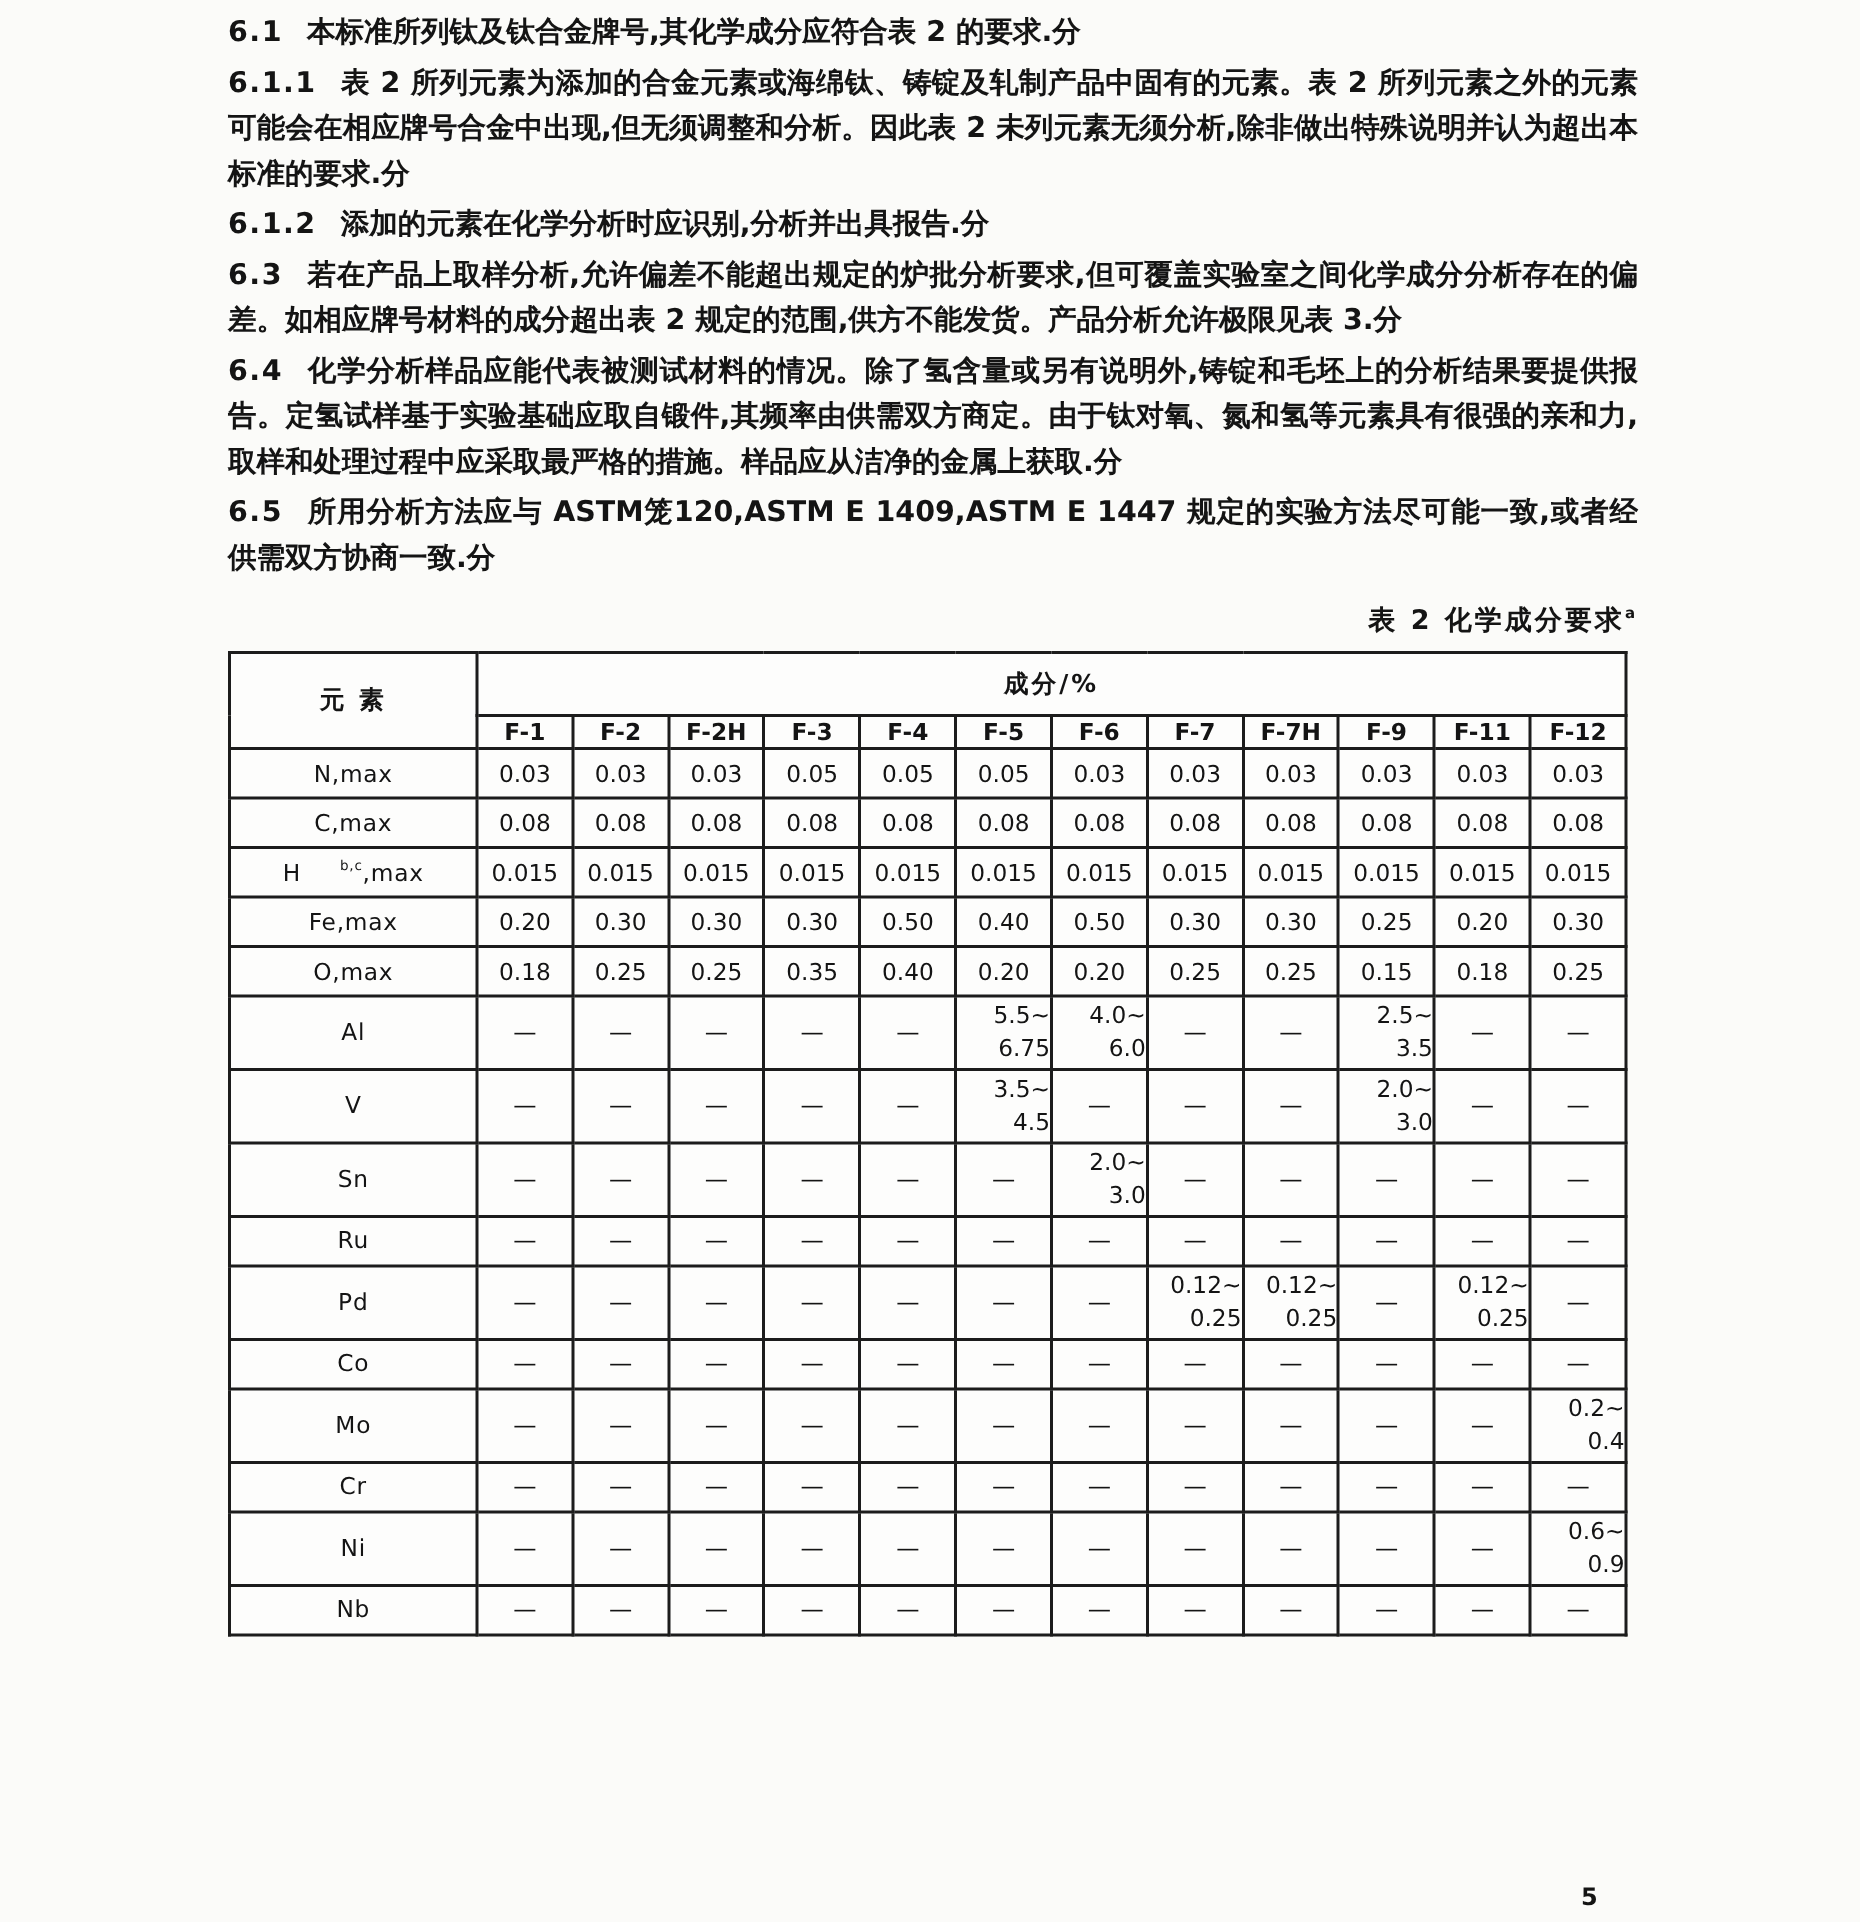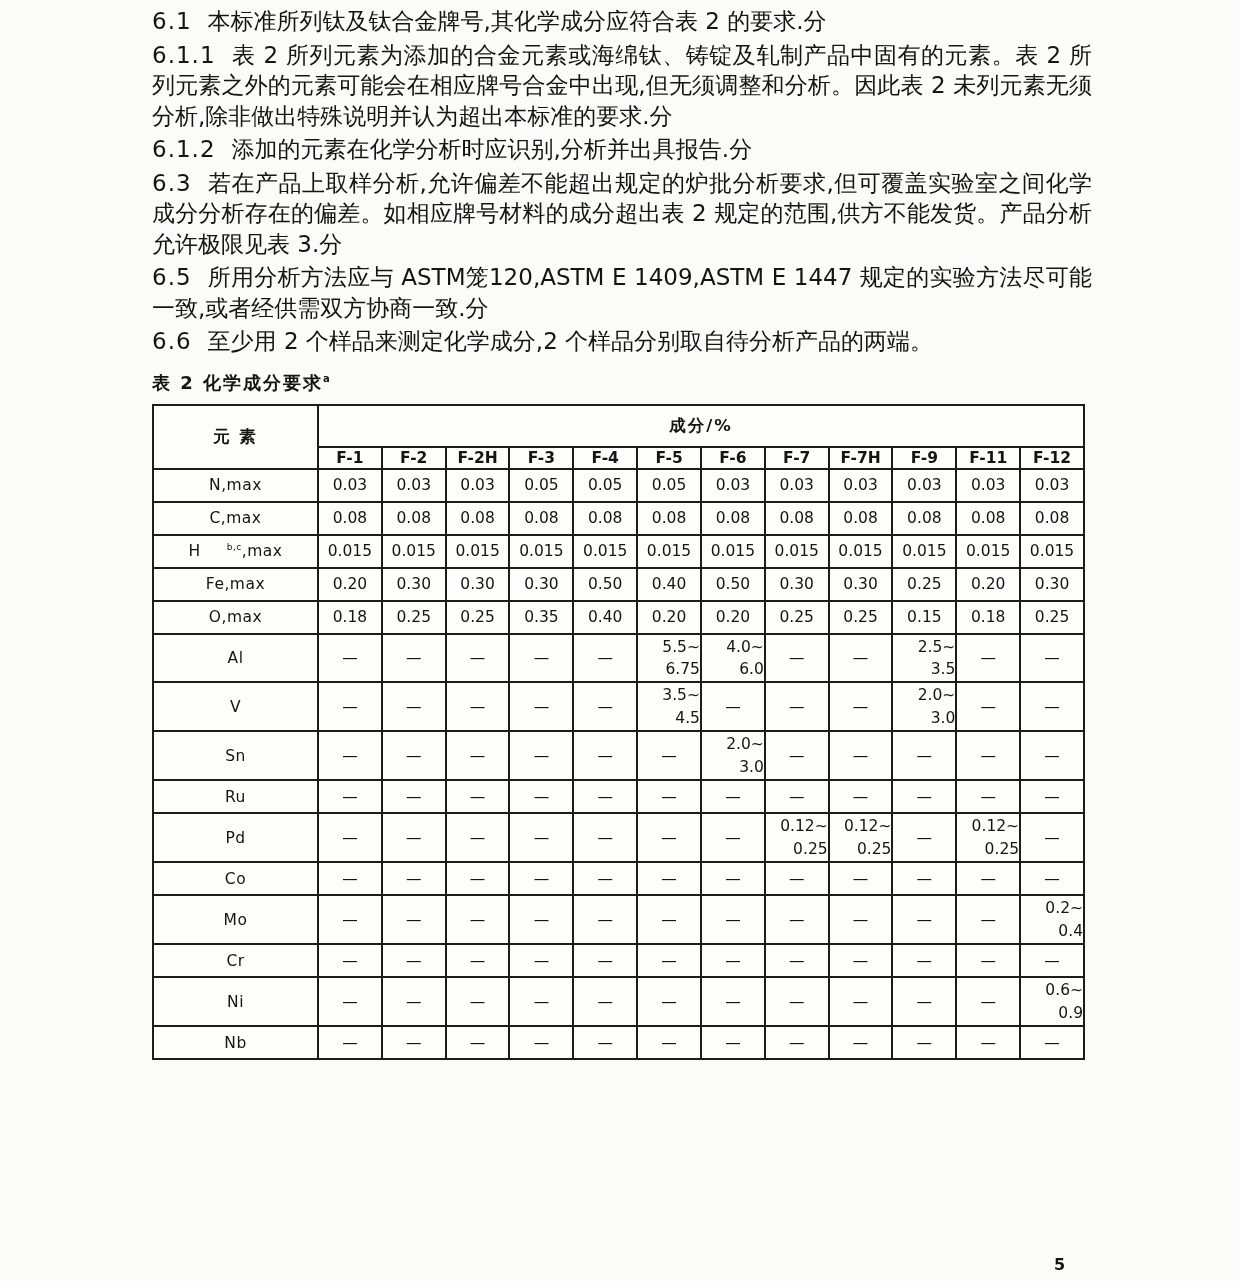--- a/index.html
+++ b/index.html
@@ -9,26 +9,26 @@
     color:#141414;
     font-family:"DejaVu Sans","Liberation Sans",sans-serif;
     position:relative;
     overflow:hidden;
   }
   .page { position:absolute; left:152px; top:6px; width:940px; }
   .heading {
     font-size:20px; font-weight:bold; letter-spacing:3px; margin-bottom:26px;
   }
   .para {
-    font-size:23px; font-weight:400; line-height:30.5px;
+    font-size:19px; font-weight:700; line-height:30.5px;
     text-align:justify; margin-bottom:3px;
   }
   .pnum { letter-spacing:1px; margin-right:16px; white-space:nowrap; }
   .table-title {
-    text-align:left; font-weight:bold; font-size:18px;
+    text-align:right; font-weight:bold; font-size:18px;
     margin-top:14px; margin-bottom:9px; letter-spacing:2px;
   }
   .table-title sup { font-size:10px; font-weight:bold; }
   table.comp {
     border-collapse:collapse; width:933px; table-layout:fixed;
     background:#fdfdfc;
   }
   table.comp th, table.comp td {
     border:2px solid #1c1c1c;
     text-align:center; vertical-align:middle;
@@ -51,22 +51,22 @@
 <body>
 
 <div class="page">
 
 
   <div id="paragraphs">
       <div class="para"><span class="pnum">6.1</span><span>本标准所列钛及钛合金牌号,其化学成分应符合表 2 的要求.分</span></div>
       <div class="para"><span class="pnum">6.1.1</span><span>表 2 所列元素为添加的合金元素或海绵钛、铸锭及轧制产品中固有的元素。表 2 所列元素之外的元素可能会在相应牌号合金中出现,但无须调整和分析。因此表 2 未列元素无须分析,除非做出特殊说明并认为超出本标准的要求.分</span></div>
       <div class="para"><span class="pnum">6.1.2</span><span>添加的元素在化学分析时应识别,分析并出具报告.分</span></div>
       <div class="para"><span class="pnum">6.3</span><span>若在产品上取样分析,允许偏差不能超出规定的炉批分析要求,但可覆盖实验室之间化学成分分析存在的偏差。如相应牌号材料的成分超出表 2 规定的范围,供方不能发货。产品分析允许极限见表 3.分</span></div>
+      <div class="para"><span class="pnum">6.4</span><span>化学分析样品应能代表被测试材料的情况。除了氢含量或另有说明外,铸锭和毛坯上的分析结果要提供报告。定氢试样基于实验基础应取自锻件,其频率由供需双方商定。由于钛对氧、氮和氢等元素具有很强的亲和力,取样和处理过程中应采取最严格的措施。样品应从洁净的金属上获取.分</span></div>
       <div class="para"><span class="pnum">6.5</span><span>所用分析方法应与 ASTM笼120,ASTM E 1409,ASTM E 1447 规定的实验方法尽可能一致,或者经供需双方协商一致.分</span></div>
-      <div class="para"><span class="pnum">6.6</span><span>至少用 2 个样品来测定化学成分,2 个样品分别取自待分析产品的两端。</span></div>
     </div>
 
   <div class="table-title"><span>表 2  化学成分要求</span><sup>a</sup></div>
 
   <table class="comp">
     <colgroup>
       <col style="width:165px">
       <col>
         <col>
         <col>

